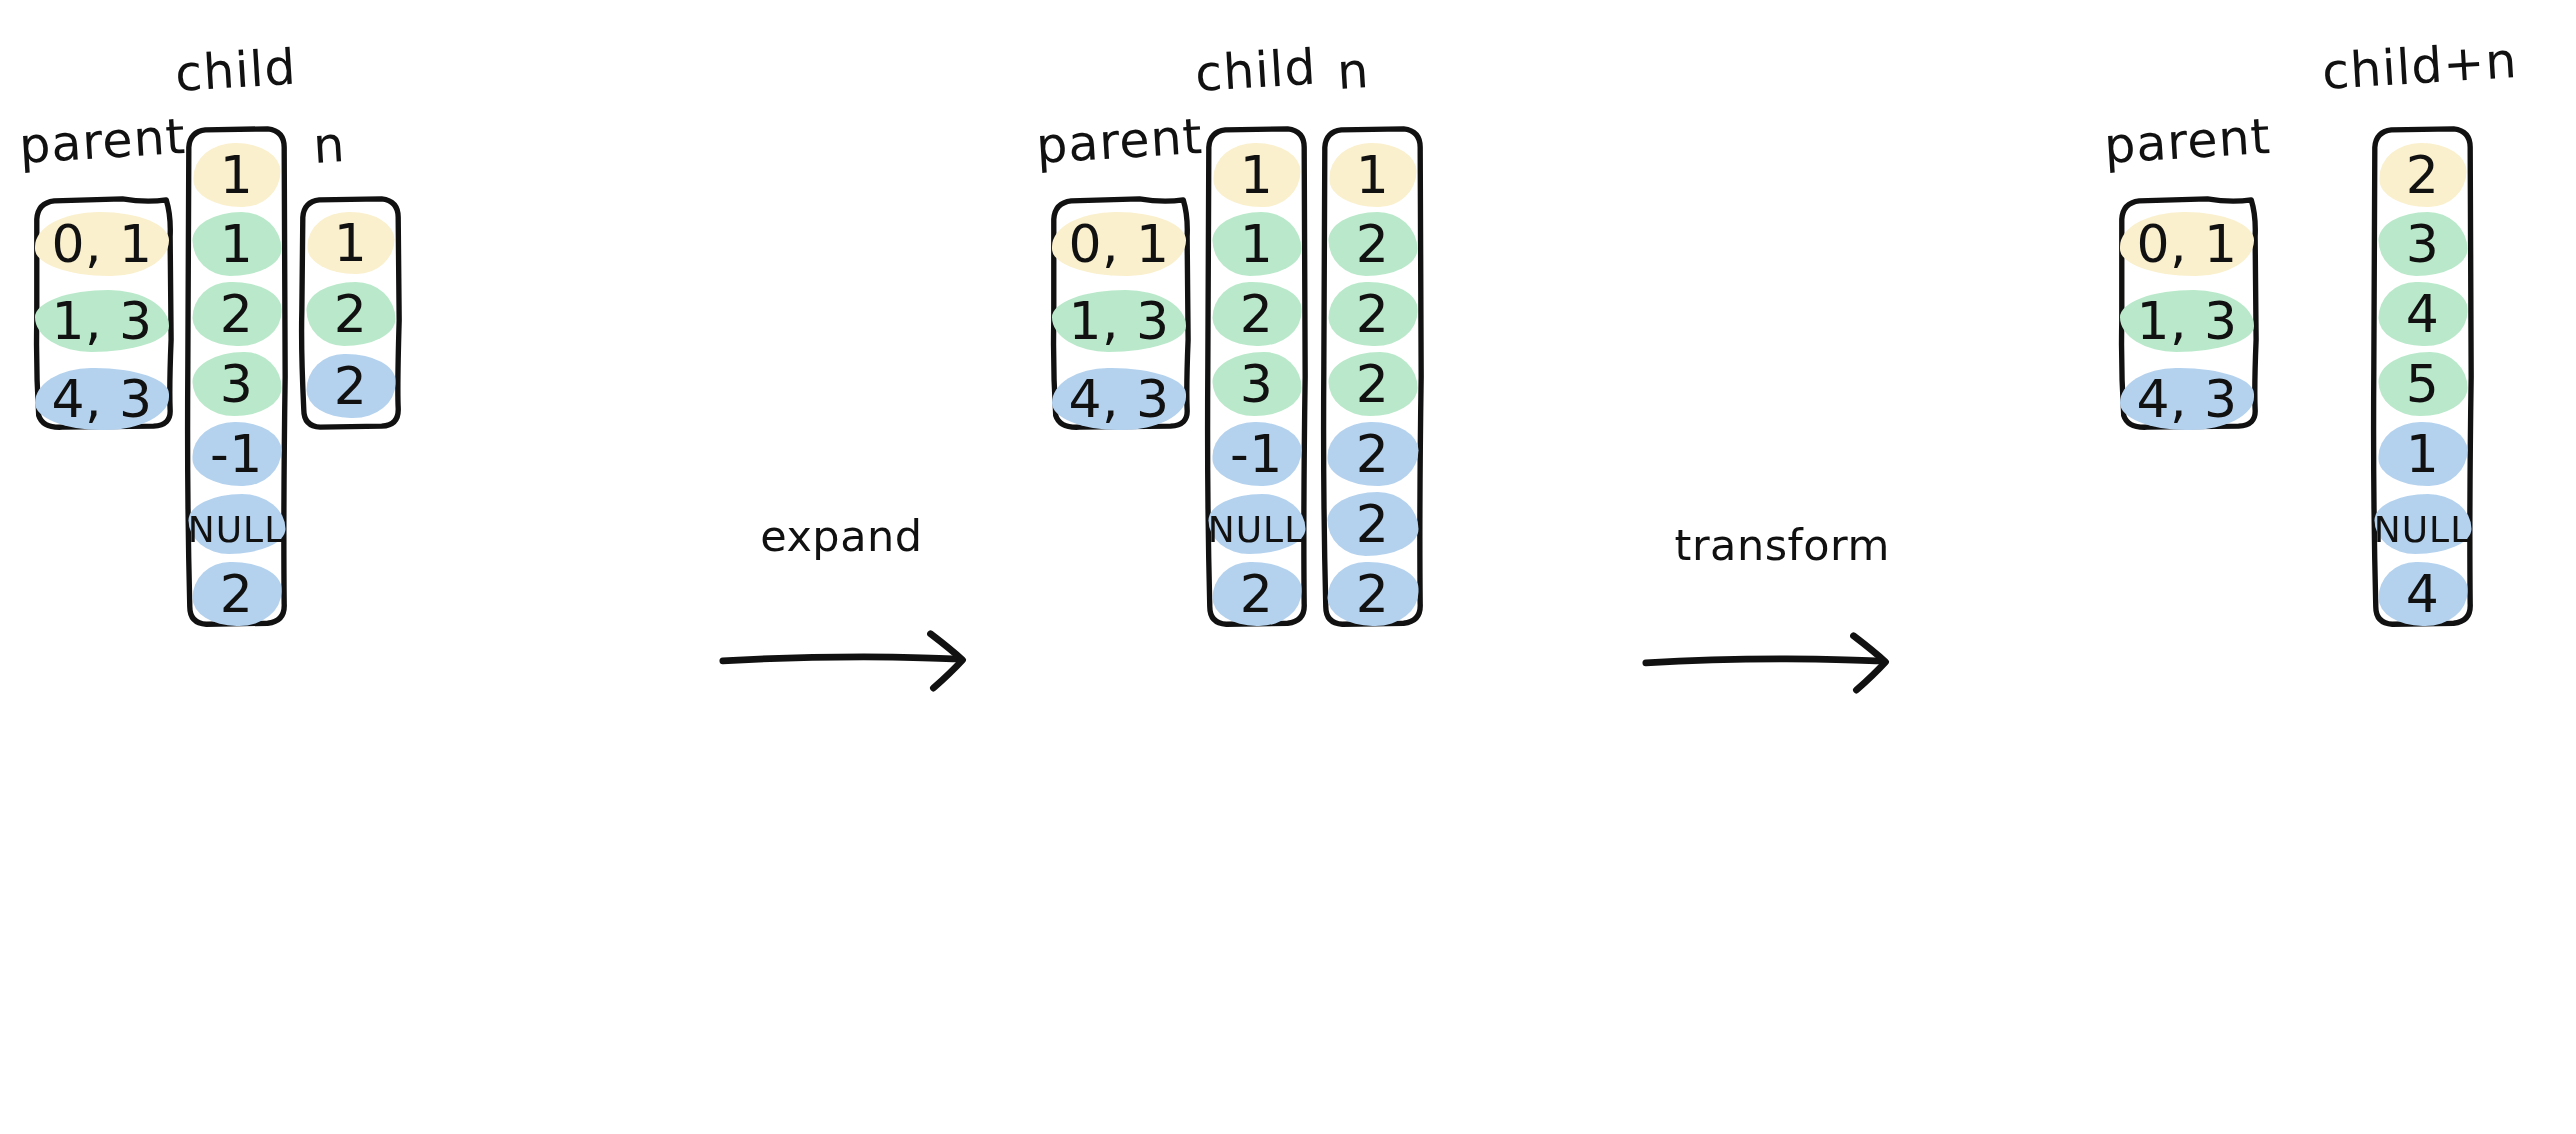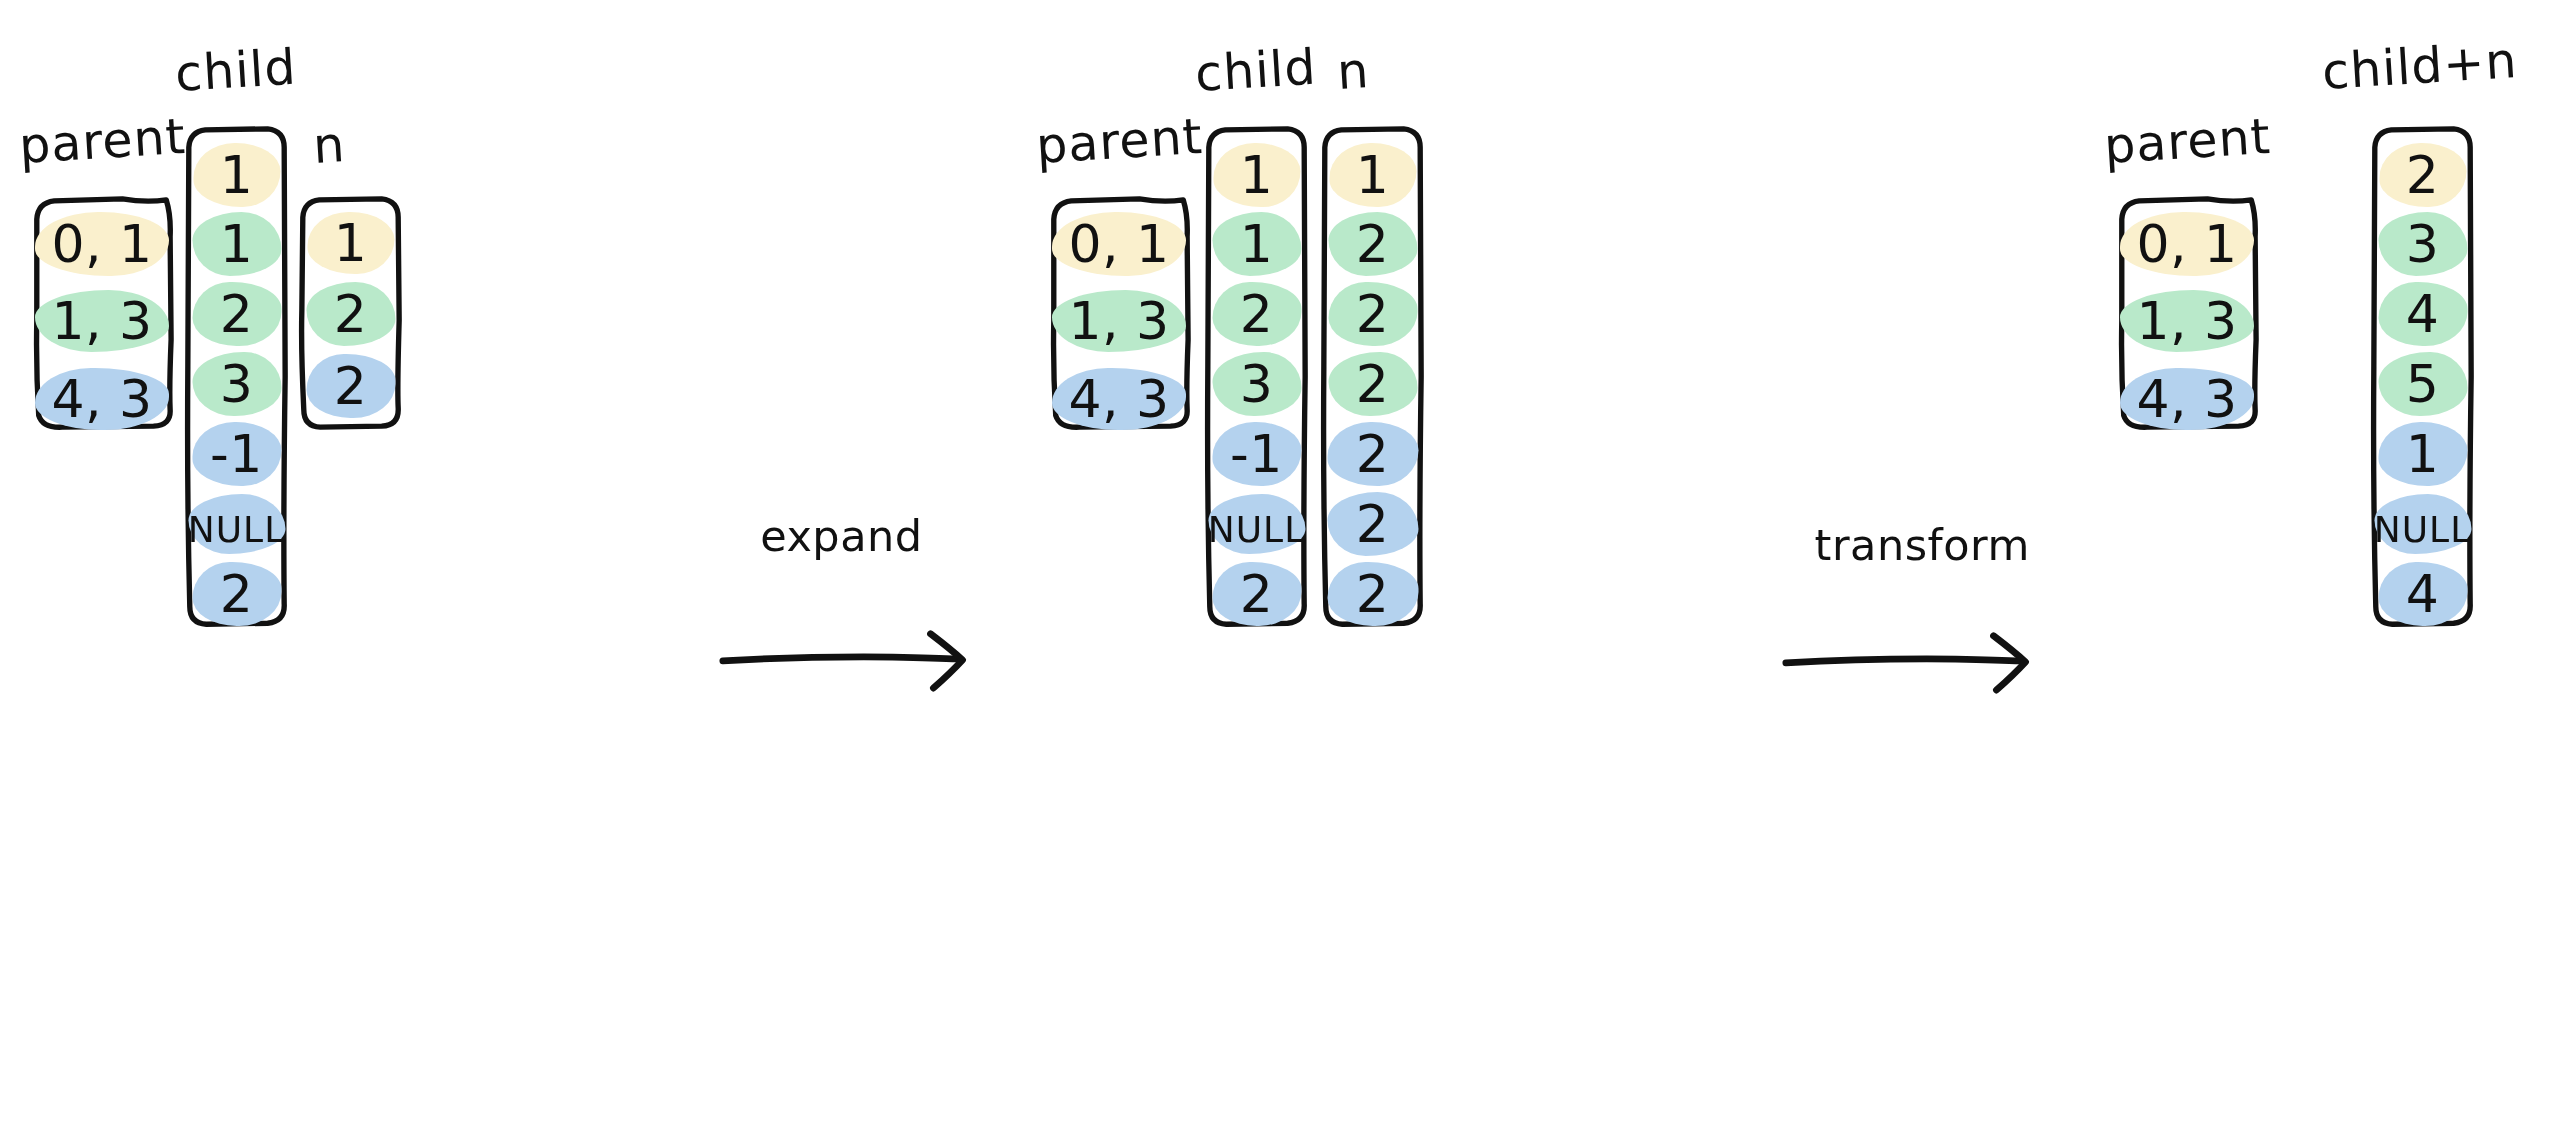--- a/index.html
+++ b/index.html
@@ -383,21 +383,21 @@
             <span class="txt">2</span>
           </div>
           <div class="cell blue" style="width:93px;height:66px;">
             <span class="blob v3" style="width:91px;height:64px;"></span>
             <span class="txt">2</span>
           </div>
         </div>
       </div>
     </div>
 
-    <div class="transition" style="left:1796px; top:510px; width:291px; height:194px;">
+    <div class="transition" style="left:1656px; top:510px; width:291px; height:194px;">
       <div class="chip" style="width:233px; height:70px; margin-left:9.7px;">
         <span class="blob" style="width:243px;height:87px;"></span>
         <span class="txt">transform</span>
       </div>
       <div class="arrow" style="left:-14.6px; top:116px;">
         <svg width="262" height="68" viewBox="0 0 270 70">
           <path d="M 5 38 Q 90 33 180 34 Q 225 35 248 36"></path>
           <path d="M 219 10 Q 240 26 252 37 Q 240 50 222 66"></path>
         </svg>
       </div>

